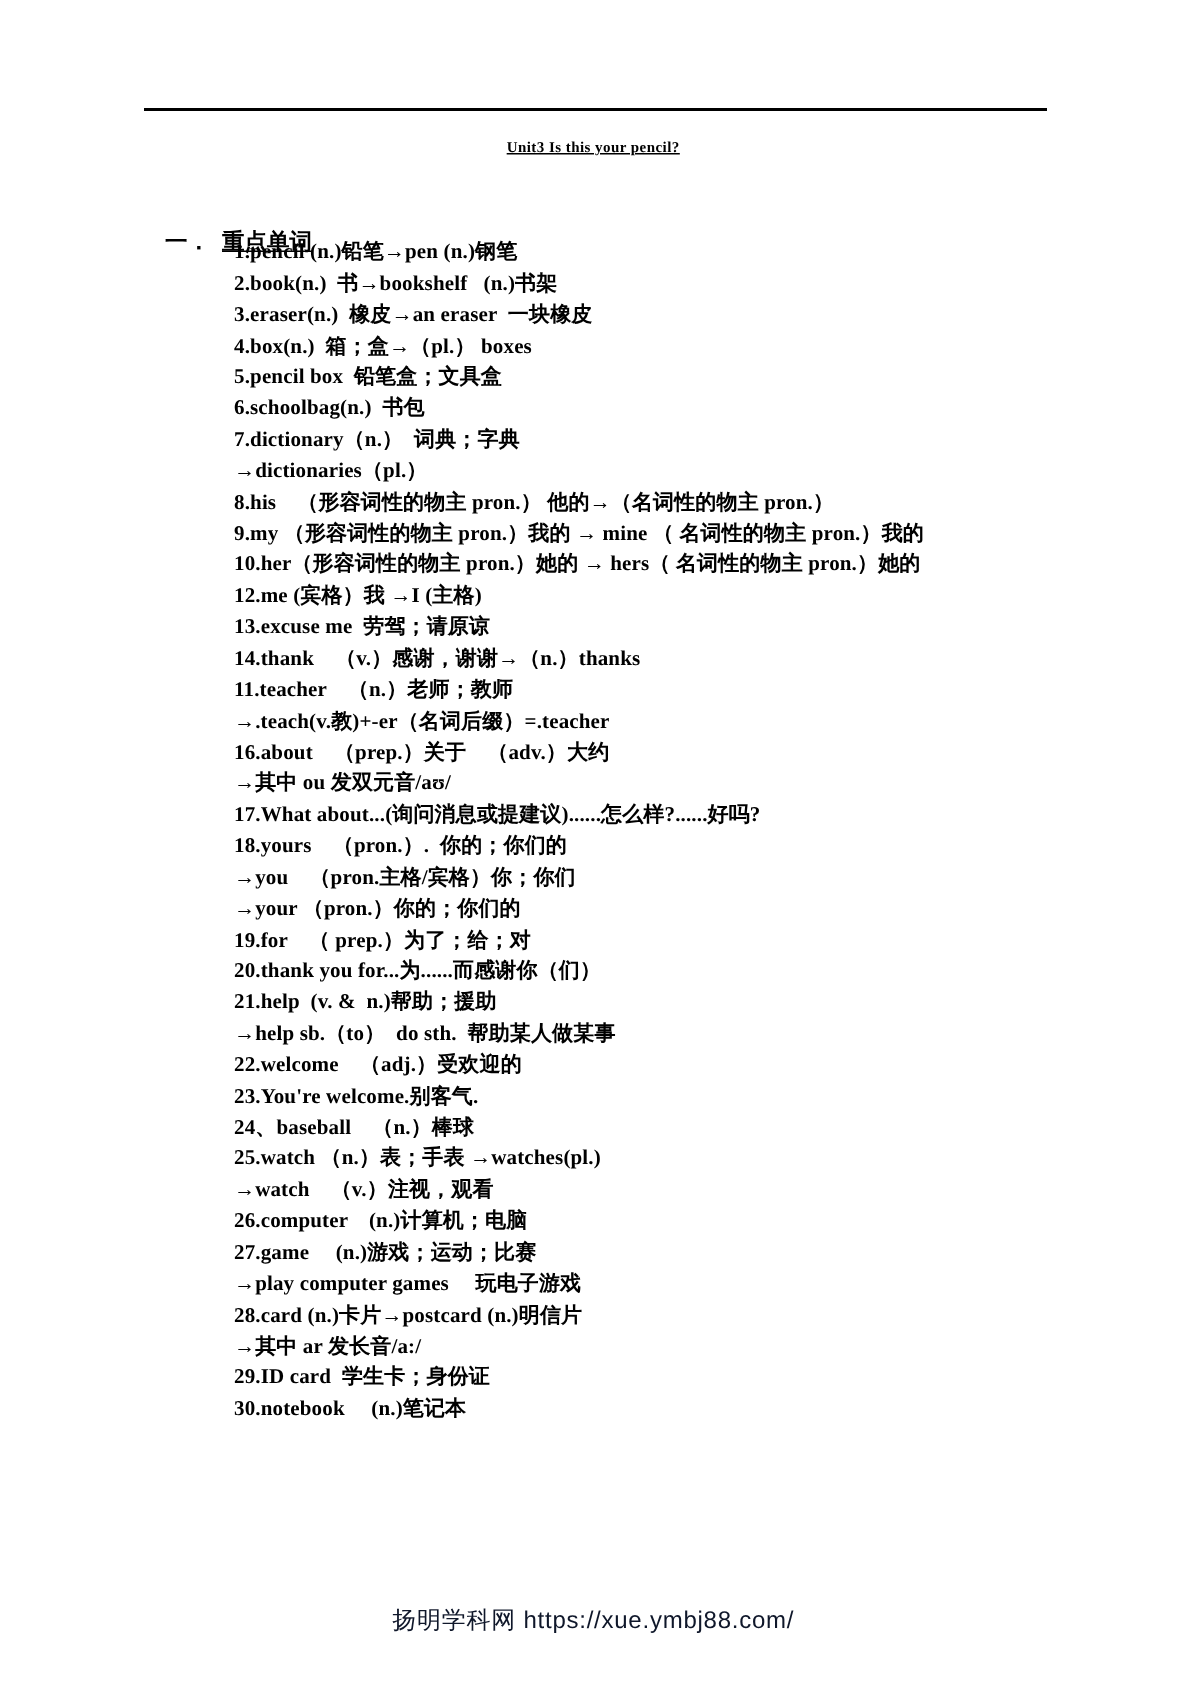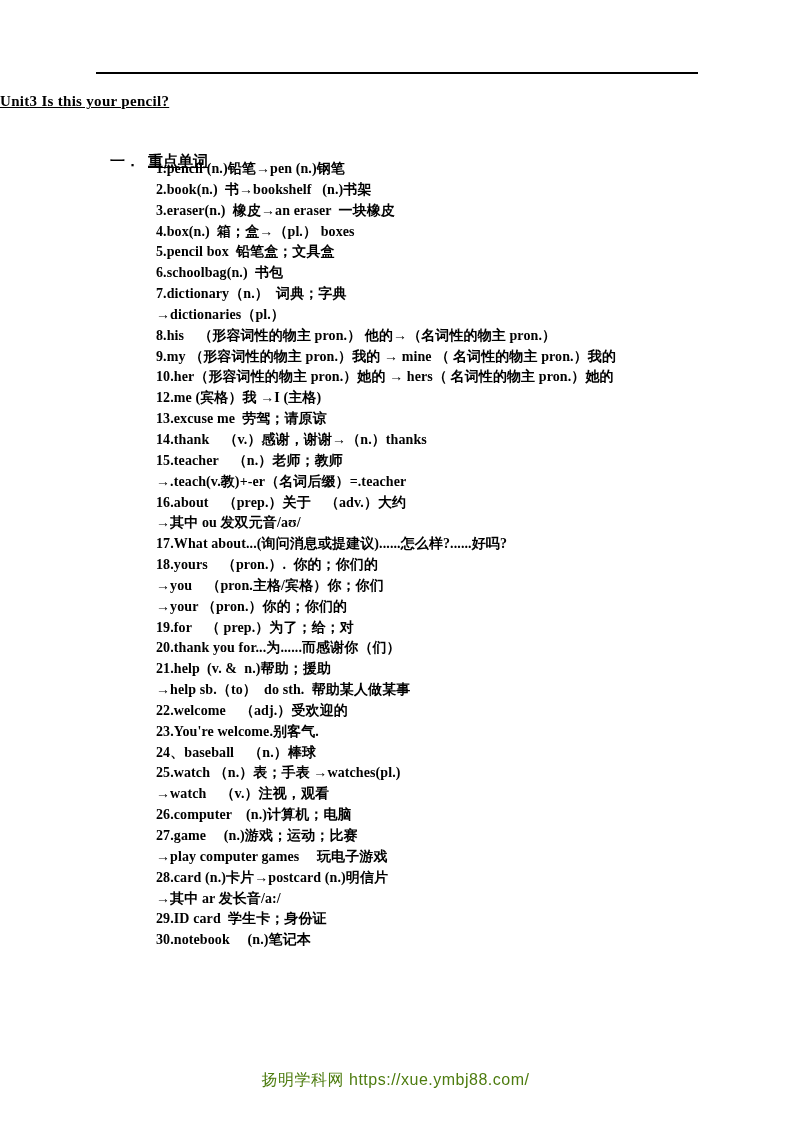--- a/index.html
+++ b/index.html
@@ -22,21 +22,22 @@
     left: 96px;
     width: 602px;
     height: 2px;
     background: #000000;
   }
   .doc-title {
     position: absolute;
     top: 93px;
     left: 0;
     width: 100%;
-    font-size: 15px;
+    text-align: center;
+    font-size: 10px;
     font-weight: bold;
     text-decoration: underline;
     letter-spacing: 0.3px;
     white-space: pre-wrap;
   }
   .section-heading {
     position: absolute;
     top: 135px;
     left: 95px;
     font-size: 15px;
@@ -68,21 +69,21 @@
   }
   .footer {
     position: absolute;
     top: 1070px;
     left: 0;
     width: 100%;
     text-align: center;
     font-family: "Liberation Sans", "DejaVu Sans", sans-serif;
     font-size: 16px;
     font-weight: normal;
-    color: #4d7c0f;
+    color: #0f172a;
     letter-spacing: 0.5px;
   }
 </style>
 </head>
 <body>
 
 <div class="page">
 
   <div class="top-rule"></div>
 
@@ -117,21 +118,21 @@
 
       <div class="vocab-line">10.her（形容词性的物主 pron.）她的 → hers（ 名词性的物主 pron.）她的</div>
 
 
       <div class="vocab-line">12.me (宾格）我 →I (主格)</div>
 
       <div class="vocab-line">13.excuse me  劳驾；请原谅</div>
 
       <div class="vocab-line">14.thank　（v.）感谢，谢谢→（n.）thanks</div>
 
-      <div class="vocab-line">15.teacher　（n.）老师；教师</div>
+      <div class="vocab-line">11.teacher　（n.）老师；教师</div>
 
       <div class="vocab-line">→.teach(v.教)+-er（名词后缀）=.teacher</div>
 
       <div class="vocab-line">16.about　（prep.）关于　（adv.）大约</div>
 
       <div class="vocab-line">→其中 ou 发双元音/aʊ/</div>
 
       <div class="vocab-line">17.What about...(询问消息或提建议)......怎么样?......好吗?</div>
 
       <div class="vocab-line">18.yours　（pron.）.  你的；你们的</div>

